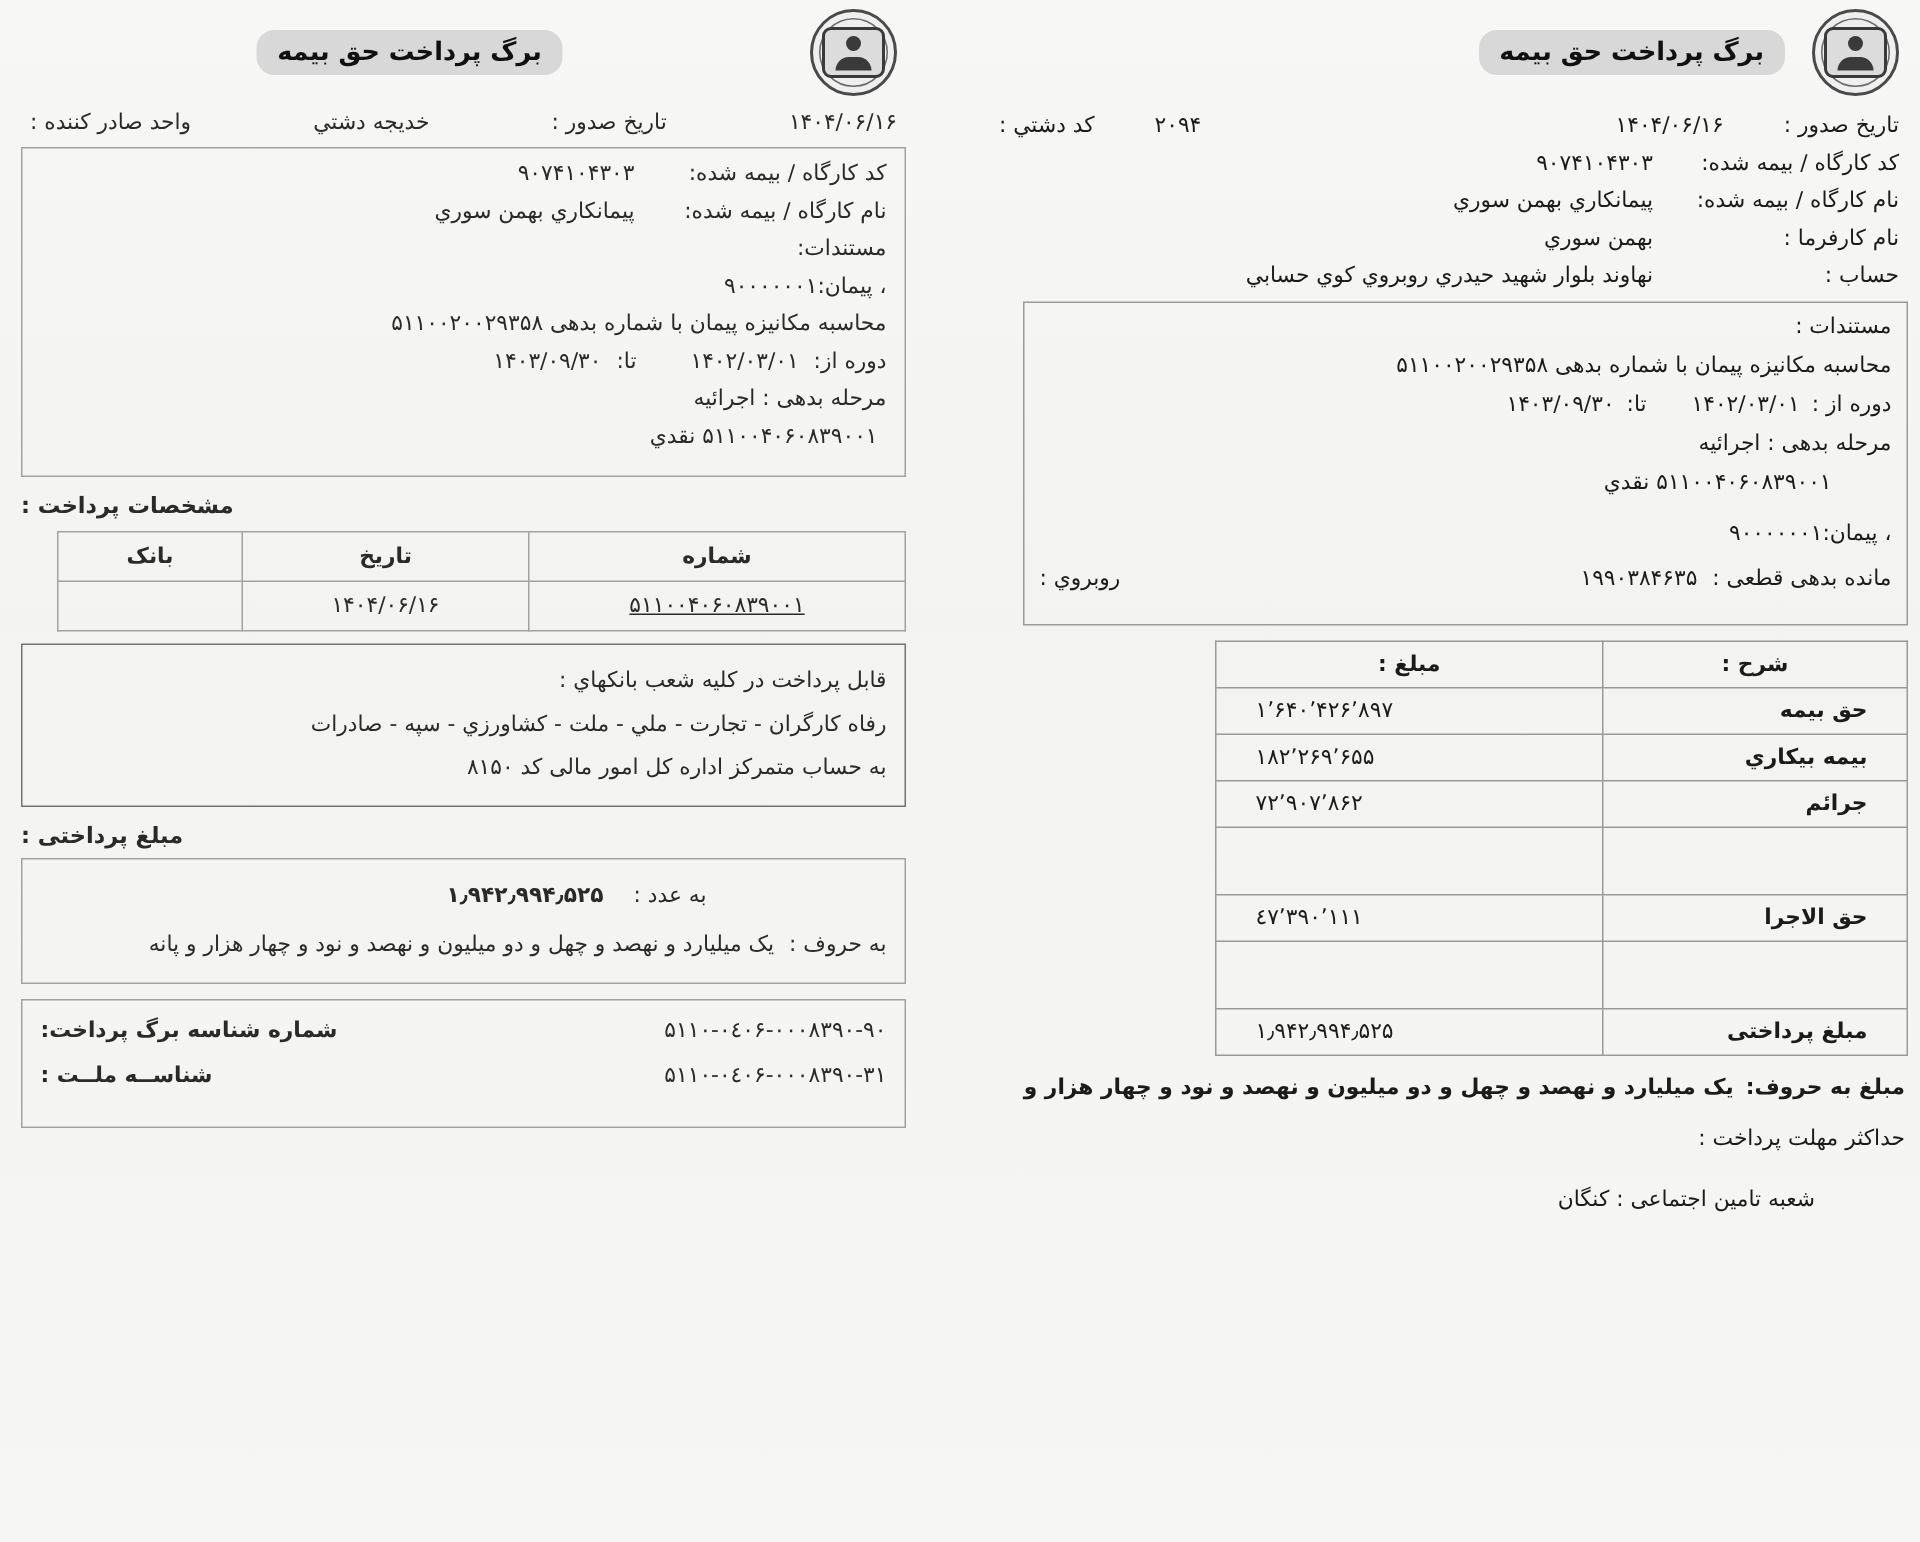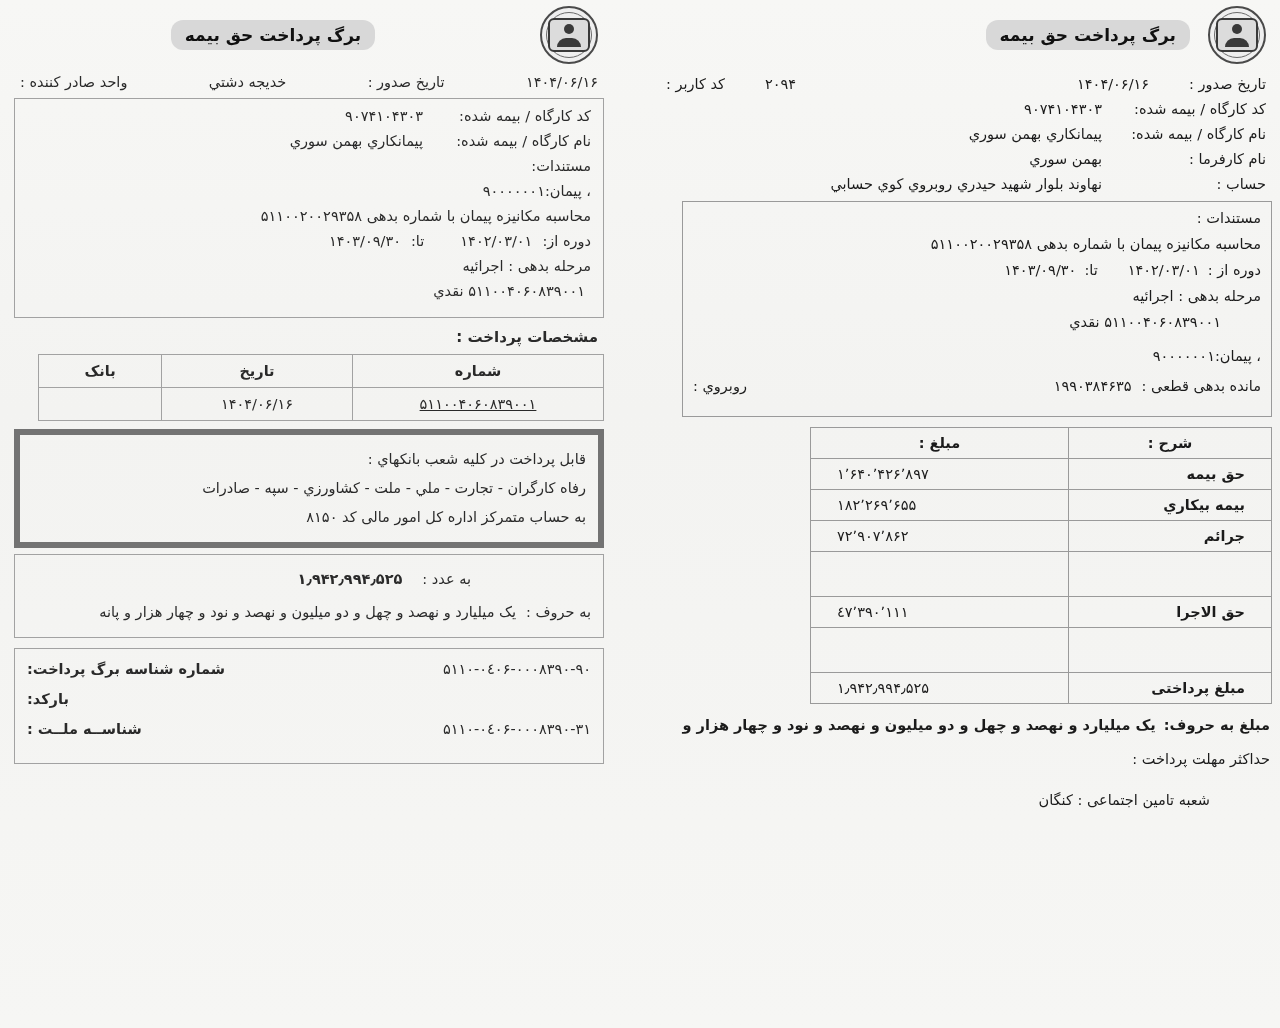--- a/index.html
+++ b/index.html
@@ -80,26 +80,26 @@
   #left-form .head{display:flex;align-items:center;gap:14px;padding:2px 6px;}
   #left-form .sub{display:flex;justify-content:space-between;margin-top:8px;padding:0 6px;font-size:14px;}
   #left-form .panel{border:1px solid #a2a2a2;margin-top:8px;padding:9px 12px;}
   #left-form .panel .line{margin-bottom:9px;display:flex;gap:8px;align-items:baseline;}
 
   table.pay{border-collapse:collapse;width:566px;margin-top:8px;}
   table.pay td,table.pay th{border:1px solid #a2a2a2;font-size:14.5px;padding:8px 10px;text-align:center;}
   table.pay th{font-weight:bold;}
   table.pay td.num u{}
 
-  .note-box{border:6px solid #737373;margin-top:8px;padding:10px 12px;line-height:2.0;font-size:14.5px;}
+  .note-box{border:1px solid #737373;margin-top:8px;padding:10px 12px;line-height:2.0;font-size:14.5px;}
   .amount-box{border:1px solid #a2a2a2;margin-top:6px;padding:10px 12px;font-size:14.5px;line-height:2.0;}
   .ids-box{border:1px solid #a2a2a2;margin-top:10px;padding:12px;}
   .ids-box .line{display:flex;justify-content:space-between;margin-bottom:14px;font-size:14.5px;}
 
-  .section-title{font-weight:bold;font-size:15px;margin:10px 6px 4px 0;text-align:right;}
+  .section-title{font-weight:bold;font-size:15px;margin:10px 6px 4px 0;text-align:left;}
   .mono-num{font-family:"DejaVu Sans","Liberation Sans",sans-serif;letter-spacing:0.6px;}
   .footer-lines{margin-top:6px;font-size:14.5px;line-height:2.1;}
 </style>
 </head>
 <body>
 
 <div class="scan-bg"></div>
 
 <div class="sheet" id="right-form">
 
@@ -110,21 +110,21 @@
     </div>
     <div class="hdr-title">برگ پرداخت حق بیمه</div>
   </div>
 
   <div class="meta">
     <div class="line" style="gap:40px;">
       <span class="lbl">تاریخ صدور :</span>
       <span class="val mono-num">۱۴۰۴/۰۶/۱۶</span>
       <span style="flex:1"></span>
       <span class="val mono-num">۲۰۹۴</span>
-      <span class="lbl">کد کاربر :</span>
+      <span class="lbl">کد دشتي :</span>
     </div>
   </div>
 
   <div style="padding-right:6px;">
     <div class="line" style="display:flex;gap:14px;margin-bottom:9px;justify-content:flex-start;">
       <span class="lbl" style="width:150px;">کد کارگاه / بیمه شده:</span>
       <span class="val mono-num">۹۰۷۴۱۰۴۳۰۳</span>
     </div>
     <div class="line" style="display:flex;gap:14px;margin-bottom:9px;">
       <span class="lbl" style="width:150px;">نام کارگاه / بیمه شده:</span>
@@ -294,38 +294,36 @@
         </tr>
       </tbody>
   </table>
 
   <div class="note-box">
     <div>قابل پرداخت در کلیه شعب بانکهاي :</div>
     <div>رفاه کارگران - تجارت - ملي - ملت - کشاورزي - سپه - صادرات</div>
     <div>به حساب متمرکز اداره کل امور مالی کد ۸۱۵۰</div>
   </div>
 
+  <div class="section-title">مبلغ پرداختی :</div>
 
   <div class="amount-box">
     <div style="display:flex;gap:20px;justify-content:flex-start;padding-right:120px;">
       <span class="lbl">به عدد :</span>
       <span class="val mono-num bold">۱٫۹۴۲٫۹۹۴٫۵۲۵</span>
     </div>
     <div style="display:flex;gap:10px;margin-top:4px;">
       <span class="lbl">به حروف :</span>
       <span class="val">یک میلیارد و نهصد و چهل و دو میلیون و نهصد و نود و چهار هزار و پانه</span>
     </div>
   </div>
 
   <div class="ids-box">
     <div class="line">
       <span class="val mono-num">۵۱۱۰-۰٤۰۶-۰۰۰۸۳۹۰-۹۰</span>
       <span class="lbl bold">شماره شناسه برگ پرداخت:</span>
     </div>
-    <div class="line" style="justify-content:flex-end;">
-      <span class="lbl bold">بارکد:</span>
-    </div>
     <div class="line">
       <span class="val mono-num">۵۱۱۰-۰٤۰۶-۰۰۰۸۳۹۰-۳۱</span>
       <span class="lbl bold">شناســه  ملــت :</span>
     </div>
   </div>
 </div>
 
 </body></html>

